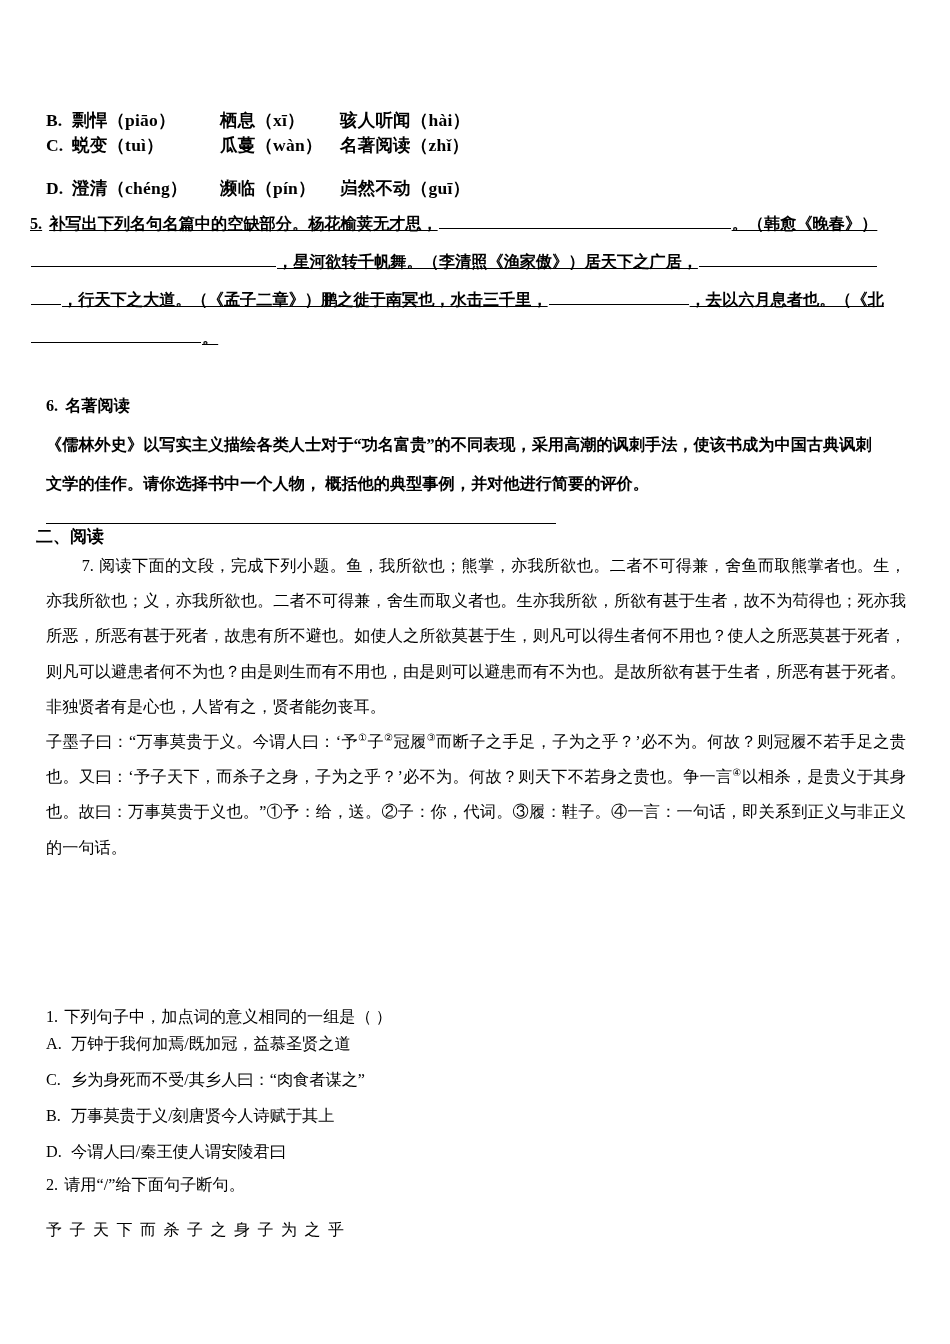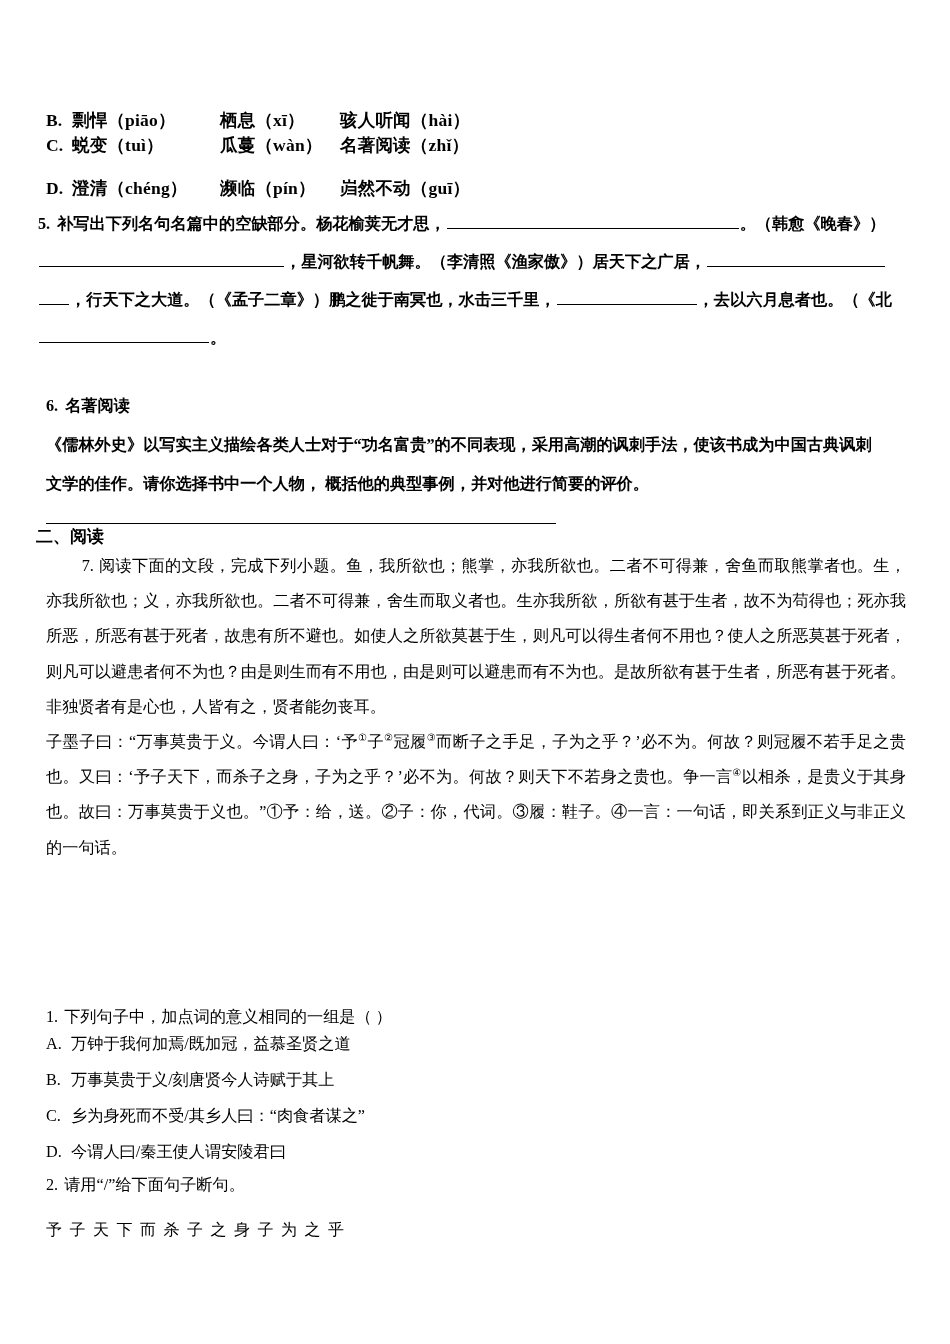--- a/index.html
+++ b/index.html
@@ -98,21 +98,21 @@
   </div>
 
   <div class="blk opt-row" style="left:46px; top:137px;">
     <span class="opt-letter">C.</span><span class="opt-c1">蜕变（tuì）</span><span class="opt-c2">瓜蔓（wàn）</span><span>名著阅读（zhǐ）</span>
   </div>
 
   <div class="blk opt-row" style="left:46px; top:180px;">
     <span class="opt-letter">D.</span><span class="opt-c1">澄清（chéng）</span><span class="opt-c2">濒临（pín）</span><span>岿然不动（guī）</span>
   </div>
 
-  <div class="blk" style="left:38px; top:207px; width:860px;">
+  <div class="blk" style="left:30px; top:207px; width:860px;text-decoration:underline;">
 
     <div class="q-head bold" style="white-space:nowrap;">
       <span>5.</span><span style="display:inline-block;width:7px;"></span><span>补写出下列名句名篇中的空缺部分。杨花榆荚无才思，</span><span class="blank" style="width:292px;"></span><span>。（韩愈《晚春》）</span>
     </div>
 
     <div class="q-head bold" style="white-space:nowrap; margin-top:4px;">
       <span class="blank" style="width:245px;"></span><span>，星河欲转千帆舞。（李清照《渔家傲》）居天下之广居，</span><span class="blank" style="width:178px;"></span>
     </div>
 
     <div class="q-head bold" style="white-space:nowrap; margin-top:4px;">
@@ -156,25 +156,25 @@
 
     <div class="q-head" style="white-space:nowrap;">
       <span>1.</span><span style="display:inline-block;width:6px;"></span><span>下列句子中，加点词的意义相同的一组是（    ）</span>
     </div>
 
     <div class="choice" style="margin-top:0;">
       <span class="ltr">A.</span><span>万钟于我何加焉/既加冠，益慕圣贤之道</span>
     </div>
 
     <div class="choice" style="margin-top:16px;">
-      <span class="ltr">B.</span><span>万事莫贵于义/刻唐贤今人诗赋于其上</span>
+      <span class="ltr">C.</span><span>乡为身死而不受/其乡人曰：“肉食者谋之”</span>
     </div>
 
     <div class="choice" style="margin-top:16px;">
-      <span class="ltr">C.</span><span>乡为身死而不受/其乡人曰：“肉食者谋之”</span>
+      <span class="ltr">B.</span><span>万事莫贵于义/刻唐贤今人诗赋于其上</span>
     </div>
 
     <div class="choice" style="margin-top:16px;">
       <span class="ltr">D.</span><span>今谓人曰/秦王使人谓安陵君曰</span>
     </div>
   </div>
 
   <div class="blk" style="left:46px; top:1168px; width:860px;">
 
     <div class="q-head" style="white-space:nowrap;">

